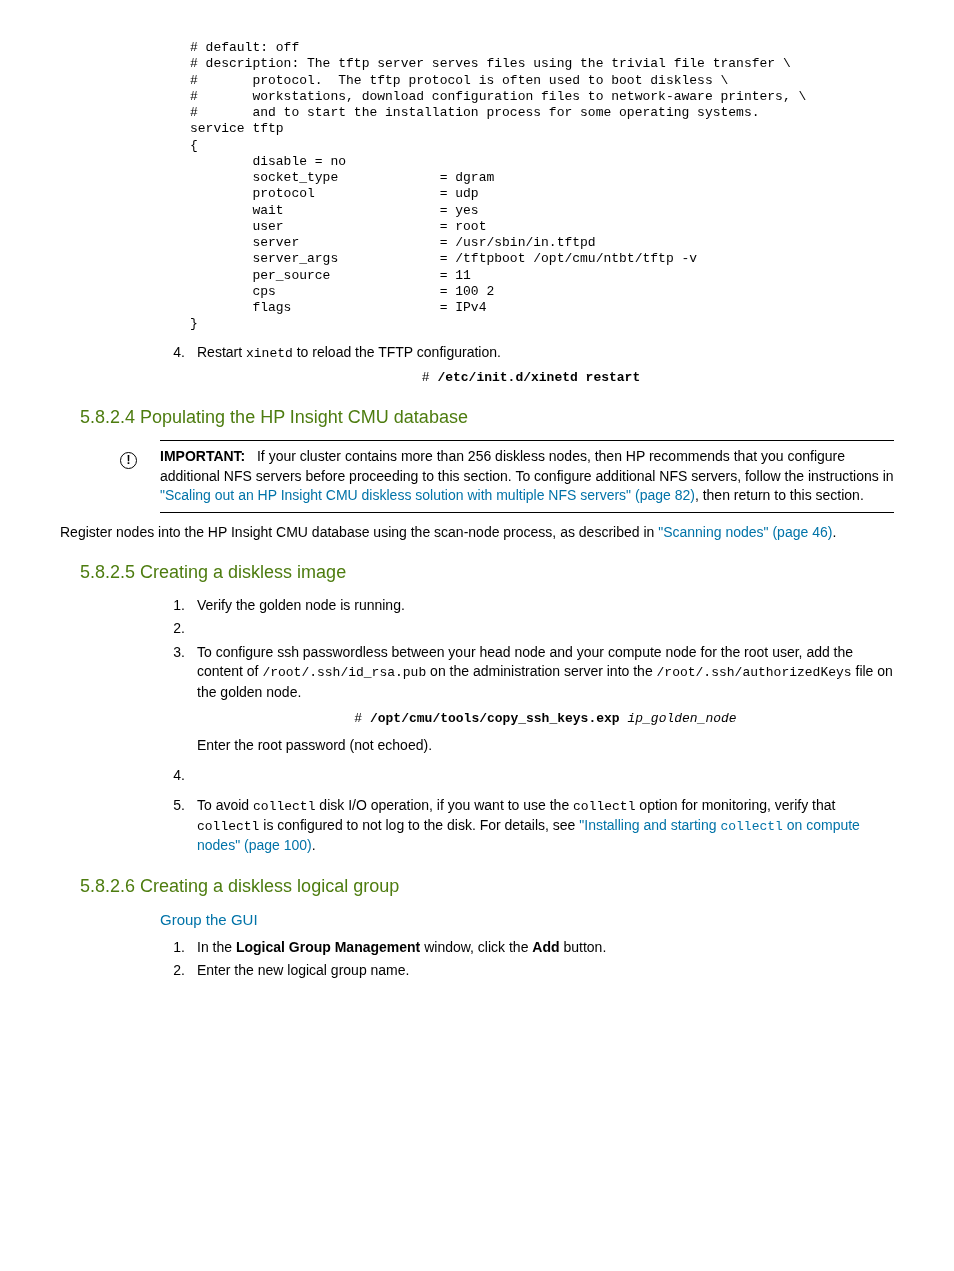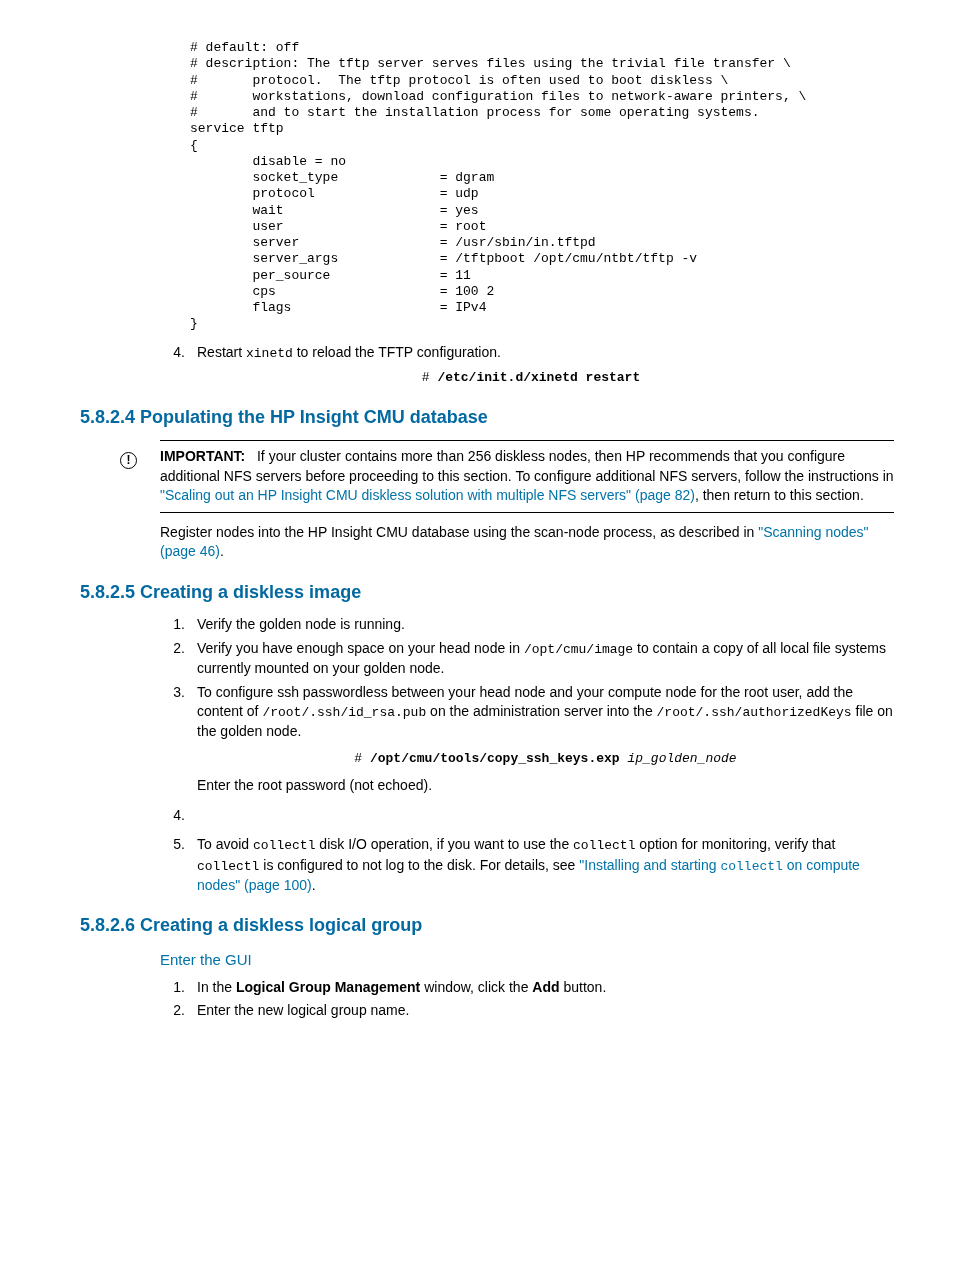--- a/index.html
+++ b/index.html
@@ -37,22 +37,22 @@
   .step-body {
     flex: 1;
   }
   .cmd-indent {
     margin-left: 108px;
     margin-top: 6px;
     margin-bottom: 6px;
   }
   h2.section {
     font-family: Arial, Helvetica, sans-serif;
-    font-weight: bold;
-    color: #0369a1;
+    font-weight: normal;
+    color: #4d7c0f;
     font-size: 18px;
     margin: 18px 0 10px 20px;
   }
   h3.subsection {
     font-family: Arial, Helvetica, sans-serif;
     font-weight: normal;
     color: #0073a8;
     font-size: 15px;
     margin: 10px 0 8px 100px;
   }
@@ -68,21 +68,20 @@
     width: 40px;
     flex-shrink: 0;
     font-size: 16px;
     text-align: left;
     padding-top: 1px;
   }
   .important-body {
     flex: 1;
   }
   .post-important {
-    margin-left: 100px;
     margin-top: 10px;
   }
   a.link {
     color: #0073a8;
     text-decoration: none;
   }
   .bold { font-weight: bold; }
   .italic { font-style: italic; }
   .circled {
     display:inline-block;
@@ -144,23 +143,20 @@
 
 <h2 class="section">5.8.2.5 Creating a diskless image</h2>
 
 <div class="step-row">
   <div class="step-num">1.</div>
   <div class="step-body">Verify the golden node is running.</div>
 </div>
 
 <div class="step-row">
   <div class="step-num">2.</div>
-  <div class="step-body">
-    <span>Verify you have enough space on your head node in </span><span class="mono">/opt/cmu/image</span><span> to contain a copy of all local file systems currently mounted on your golden node.</span>
-  </div>
 </div>
 
 <div class="step-row">
   <div class="step-num">3.</div>
   <div class="step-body">
     <span>To configure ssh passwordless between your head node and your compute node for the root user, add the content of </span><span class="mono">/root/.ssh/id_rsa.pub</span><span> on the administration server into the </span><span class="mono">/root/.ssh/authorizedKeys</span><span> file on the golden node.</span>
     <div class="mono" style="margin-top:8px;">
       <span># </span><span class="bold">/opt/cmu/tools/copy_ssh_keys.exp </span><span class="italic">ip_golden_node</span>
     </div>
     <div style="margin-top:8px;">Enter the root password (not echoed).</div>
@@ -173,21 +169,21 @@
 
 <div class="step-row" style="margin-top:10px;">
   <div class="step-num">5.</div>
   <div class="step-body">
     <span>To avoid </span><span class="mono">collectl</span><span> disk I/O operation, if you want to use the </span><span class="mono">collectl</span><span> option for monitoring, verify that </span><span class="mono">collectl</span><span> is configured to not log to the disk. For details, see </span><a href="#" class="link"><span>"Installing and starting </span><span class="mono">collectl</span><span> on compute nodes" (page 100)</span></a><span>.</span>
   </div>
 </div>
 
 <h2 class="section">5.8.2.6 Creating a diskless logical group</h2>
 
-<h3 class="subsection">Enter the GUI</h3>
+<h3 class="subsection">Group the GUI</h3>
 
 <div class="step-row">
   <div class="step-num">1.</div>
   <div class="step-body">
     <span>In the </span><span class="bold">Logical Group Management</span><span> window, click the </span><span class="bold">Add</span><span> button.</span>
   </div>
 </div>
 
 <div class="step-row">
   <div class="step-num">2.</div>

